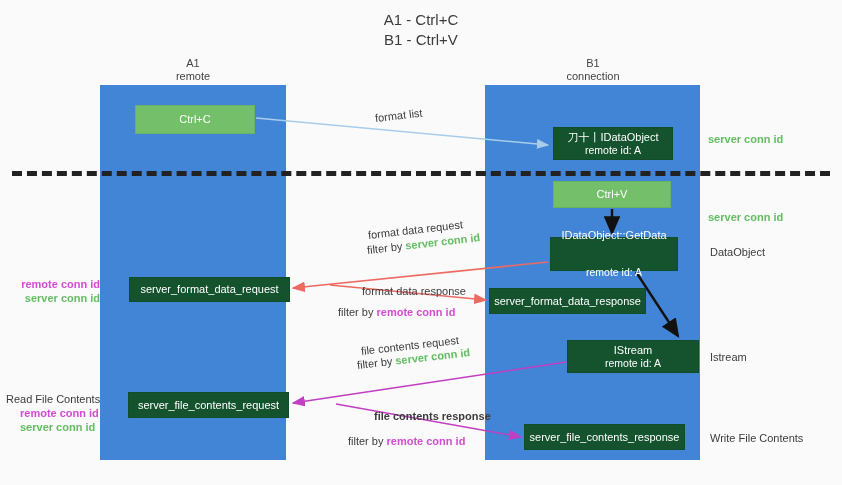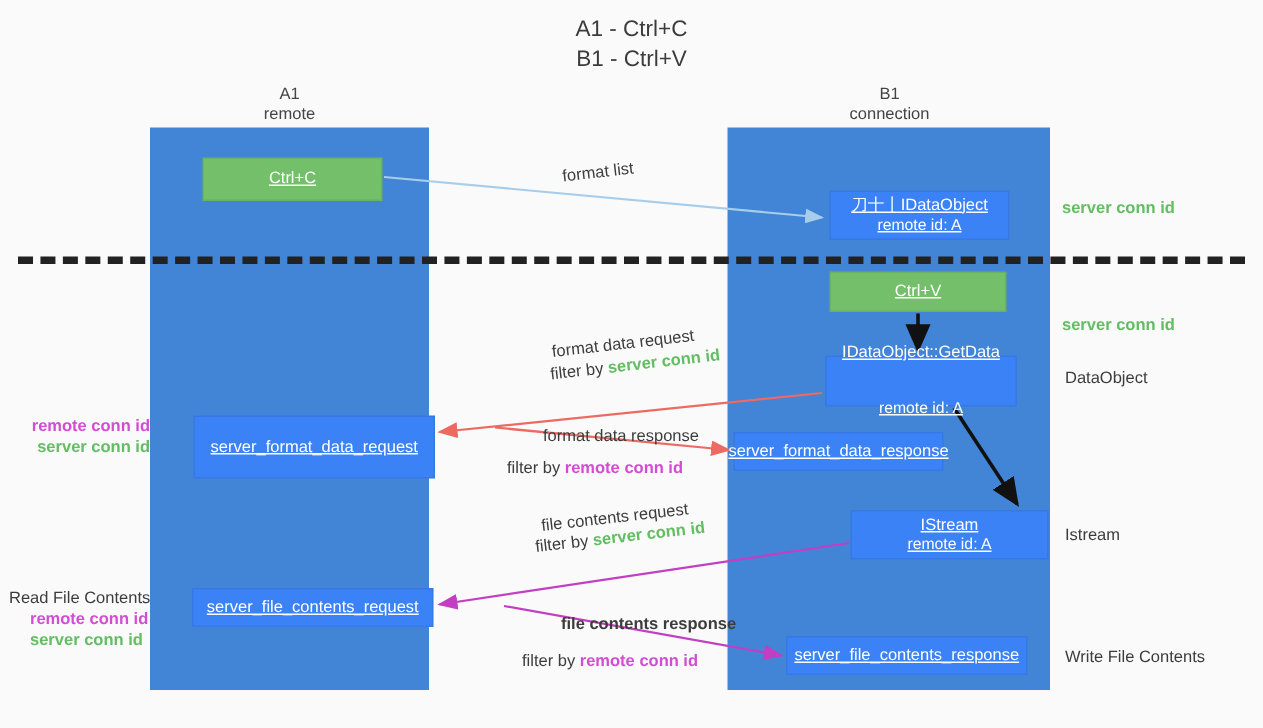--- a/index.html
+++ b/index.html
@@ -57,32 +57,31 @@
     box-sizing: border-box;
     display: flex;
     flex-direction: column;
     align-items: center;
     justify-content: center;
     color: #ffffff;
     font-size: 11px;
     line-height: 13px;
     text-align: right;
     border: 1px solid rgba(0,0,0,.07);
-    text-decoration: underline;
-  }
-  .box.orange { background: #3b82f6; }
+  }
+  .box.orange { background: #14532d; }
   .box.green  { background: #73bf6a; }
 
   .box-ctrlc  { left: 135px; top: 105px; width: 120px; height: 29px; }
   .box-idobj  { left: 553px; top: 127px; width: 120px; height: 33px; }
   .box-ctrlv  { left: 553px; top: 181px; width: 118px; height: 27px; }
   .box-getdata{ left: 550px; top: 237px; width: 128px; height: 34px; gap: 24px; }
   .box-istream{ left: 567px; top: 340px; width: 132px; height: 33px; }
-  .box-sfdreq { left: 129px; top: 277px; width: 161px; height: 42px; }
-  .box-sfdres { left: 489px; top: 288px; width: 140px; height: 26px; }
+  .box-sfdreq { left: 129px; top: 277px; width: 161px; height: 25px; }
+  .box-sfdres { left: 489px; top: 288px; width: 157px; height: 26px; }
   .box-sfcreq { left: 128px; top: 392px; width: 161px; height: 26px; }
   .box-sfcres { left: 524px; top: 424px; width: 161px; height: 26px; }
 
   .box .l2 { font-size: 10.5px; }
 
   svg.links {
     position: absolute;
     left: 0; top: 0;
     width: 842px;
     height: 485px;

